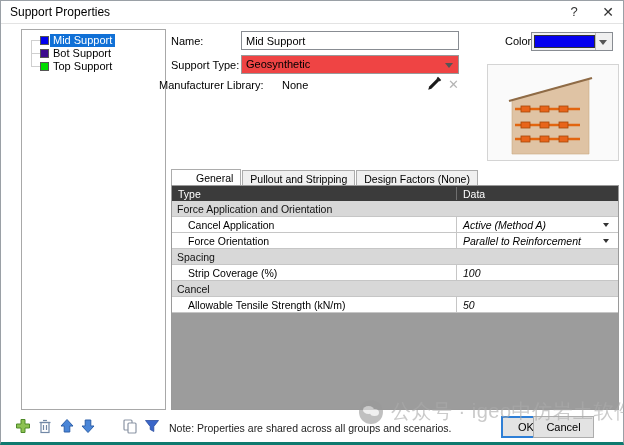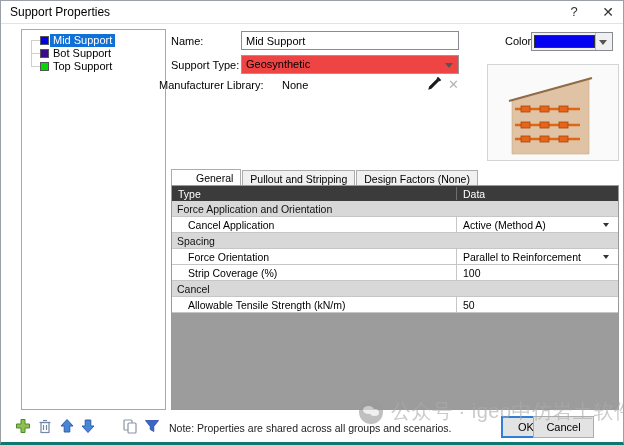--- a/index.html
+++ b/index.html
@@ -63,21 +63,21 @@
     border:1px solid #9a9a9a; display:flex; flex-direction:column; background:#9c9c9c; }
   .thead { display:flex; height:15px; background:#3b3b3b; color:#fff; font-size:10.5px;align-items:center; }
   .th-type { width:285px; padding:1px 0 0 6px; border-right:1px solid #6f6f6f; }
   .th-data { flex:1; padding:1px 0 0 6px; }
   .t-row { display:flex; height:16px; font-size:10.5px; background:#fff;
     border-bottom:1px solid #c6c6c6; }
   .t-row.section { background:#d8d8d8; }
   .t-row.section .sec-label { padding:2px 0 0 5px; color:#111; }
   .cell-type { width:285px; padding:2px 0 0 16px; border-right:1px solid #c6c6c6;
     overflow:hidden; white-space:nowrap; }
-  .cell-data { flex:1; position:relative; padding:2px 0 0 6px; overflow:hidden; white-space:nowrap; }
+  .cell-data { flex:1; position:relative; padding:2px 0 0 6px; overflow:hidden; white-space:nowrap;font-style:italic; }
   .dd-arrow { position:absolute; right:9px; top:6px; width:0; height:0;
     border-left:3.5px solid transparent; border-right:3.5px solid transparent; border-top:4.5px solid #333; }
   .t-filler { flex:1; background:#9c9c9c; }
 
   
   .toolbar-icon { position:absolute; top:417px; width:16px; height:16px; }
   .note { position:absolute; left:168px; top:421px; font-size:10.5px; color:#222; }
   .btn { position:absolute; top:415px; height:22px; background:#e3e3e3; border:1px solid #adadad;
     font-size:11px; text-align:center; font-family:"Liberation Sans",sans-serif; color:#000; }
   .btn-ok { left:500px; width:50px; border:2px solid #2f7fd6; line-height:18px; }
@@ -170,26 +170,26 @@
       <div class="th-data">Data</div>
     </div>
     <div>
         <div class="t-row section">
           <span class="sec-label">Force Application and Orientation</span>
         </div>
         <div class="t-row">
           <div class="cell-type">Cancel Application</div>
           <div class="cell-data"><span>Active (Method A)</span><span class="dd-arrow"></span></div>
         </div>
+        <div class="t-row">
+          <div class="cell-type">Force Orientation</div>
+          <div class="cell-data"><span>Parallel to Reinforcement</span><span class="dd-arrow"></span></div>
+        </div>
         <div class="t-row section">
           <span class="sec-label">Spacing</span>
-        </div>
-        <div class="t-row">
-          <div class="cell-type">Force Orientation</div>
-          <div class="cell-data"><span>Parallel to Reinforcement</span><span class="dd-arrow"></span></div>
         </div>
         <div class="t-row">
           <div class="cell-type">Strip Coverage (%)</div>
           <div class="cell-data"><span>100</span></div>
         </div>
         <div class="t-row section">
           <span class="sec-label">Cancel</span>
         </div>
         <div class="t-row">
           <div class="cell-type">Allowable Tensile Strength (kN/m)</div>

